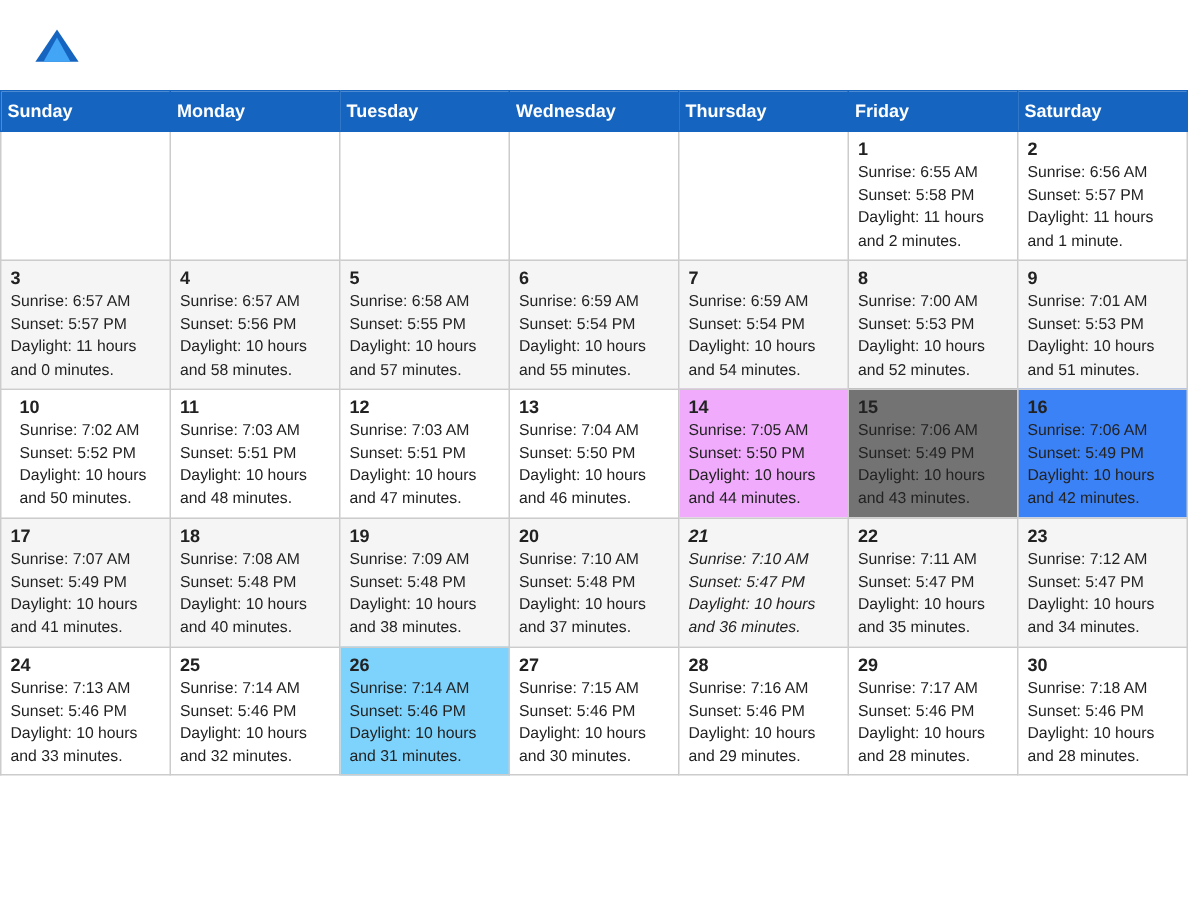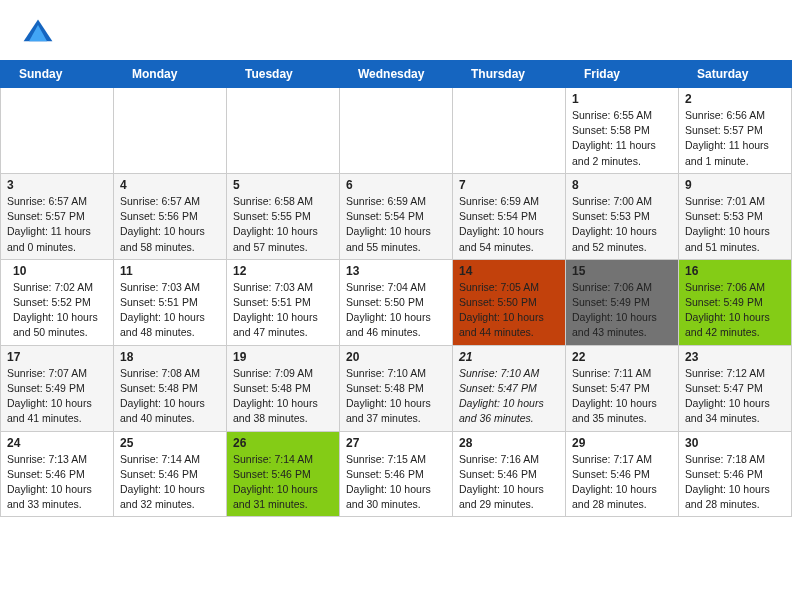--- a/index.html
+++ b/index.html
@@ -56,21 +56,21 @@
       width: 100%;
       border-collapse: collapse;
       margin: 0 0 0 0;
       font-size: 11px;
     }
     .calendar th {
       background-color: #1565c0;
       color: #fff;
       font-size: 12px;
       font-weight: bold;
-      padding: 6px 18px;
+      padding: 6px 4px;
       text-align: left;
       border: 1px solid #1565c0;
     }
     .calendar td {
       vertical-align: top;
       border: 1px solid #ccc;
       padding: 4px 6px;
       width: 113px;
       min-height: 80px;
       color: #222;
@@ -188,29 +188,29 @@
           <div class="day-info">Sunrise: 7:03 AM<br>Sunset: 5:51 PM<br>Daylight: 10 hours<br>and 48 minutes.</div>
         </td>
         <td style="background: rgb(255, 255, 255);">
           <span class="day-num">12</span>
           <div class="day-info">Sunrise: 7:03 AM<br>Sunset: 5:51 PM<br>Daylight: 10 hours<br>and 47 minutes.</div>
         </td>
         <td style="background: rgb(255, 255, 255);">
           <span class="day-num">13</span>
           <div class="day-info">Sunrise: 7:04 AM<br>Sunset: 5:50 PM<br>Daylight: 10 hours<br>and 46 minutes.</div>
         </td>
-        <td style="background: #c2410c;">
+        <td style="background: #f0abfc;">
           <span class="day-num">14</span>
           <div class="day-info">Sunrise: 7:05 AM<br>Sunset: 5:50 PM<br>Daylight: 10 hours<br>and 44 minutes.</div>
         </td>
         <td style="background: #737373;">
           <span class="day-num">15</span>
           <div class="day-info">Sunrise: 7:06 AM<br>Sunset: 5:49 PM<br>Daylight: 10 hours<br>and 43 minutes.</div>
         </td>
-        <td style="background: #84cc16;">
+        <td style="background: #3b82f6;">
           <span class="day-num">16</span>
           <div class="day-info">Sunrise: 7:06 AM<br>Sunset: 5:49 PM<br>Daylight: 10 hours<br>and 42 minutes.</div>
         </td>
       </tr>
       <tr>
         <td style="background: rgb(245, 245, 245);">
           <span class="day-num">17</span>
           <div class="day-info">Sunrise: 7:07 AM<br>Sunset: 5:49 PM<br>Daylight: 10 hours<br>and 41 minutes.</div>
         </td>
         <td style="background: rgb(245, 245, 245);">
@@ -240,21 +240,21 @@
       </tr>
       <tr>
         <td style="background: rgb(255, 255, 255);">
           <span class="day-num">24</span>
           <div class="day-info">Sunrise: 7:13 AM<br>Sunset: 5:46 PM<br>Daylight: 10 hours<br>and 33 minutes.</div>
         </td>
         <td style="background: rgb(255, 255, 255);">
           <span class="day-num">25</span>
           <div class="day-info">Sunrise: 7:14 AM<br>Sunset: 5:46 PM<br>Daylight: 10 hours<br>and 32 minutes.</div>
         </td>
-        <td style="background: #84cc16;">
+        <td style="background: #7dd3fc;">
           <span class="day-num">26</span>
           <div class="day-info">Sunrise: 7:14 AM<br>Sunset: 5:46 PM<br>Daylight: 10 hours<br>and 31 minutes.</div>
         </td>
         <td style="background: rgb(255, 255, 255);">
           <span class="day-num">27</span>
           <div class="day-info">Sunrise: 7:15 AM<br>Sunset: 5:46 PM<br>Daylight: 10 hours<br>and 30 minutes.</div>
         </td>
         <td style="background: rgb(255, 255, 255);">
           <span class="day-num">28</span>
           <div class="day-info">Sunrise: 7:16 AM<br>Sunset: 5:46 PM<br>Daylight: 10 hours<br>and 29 minutes.</div>

